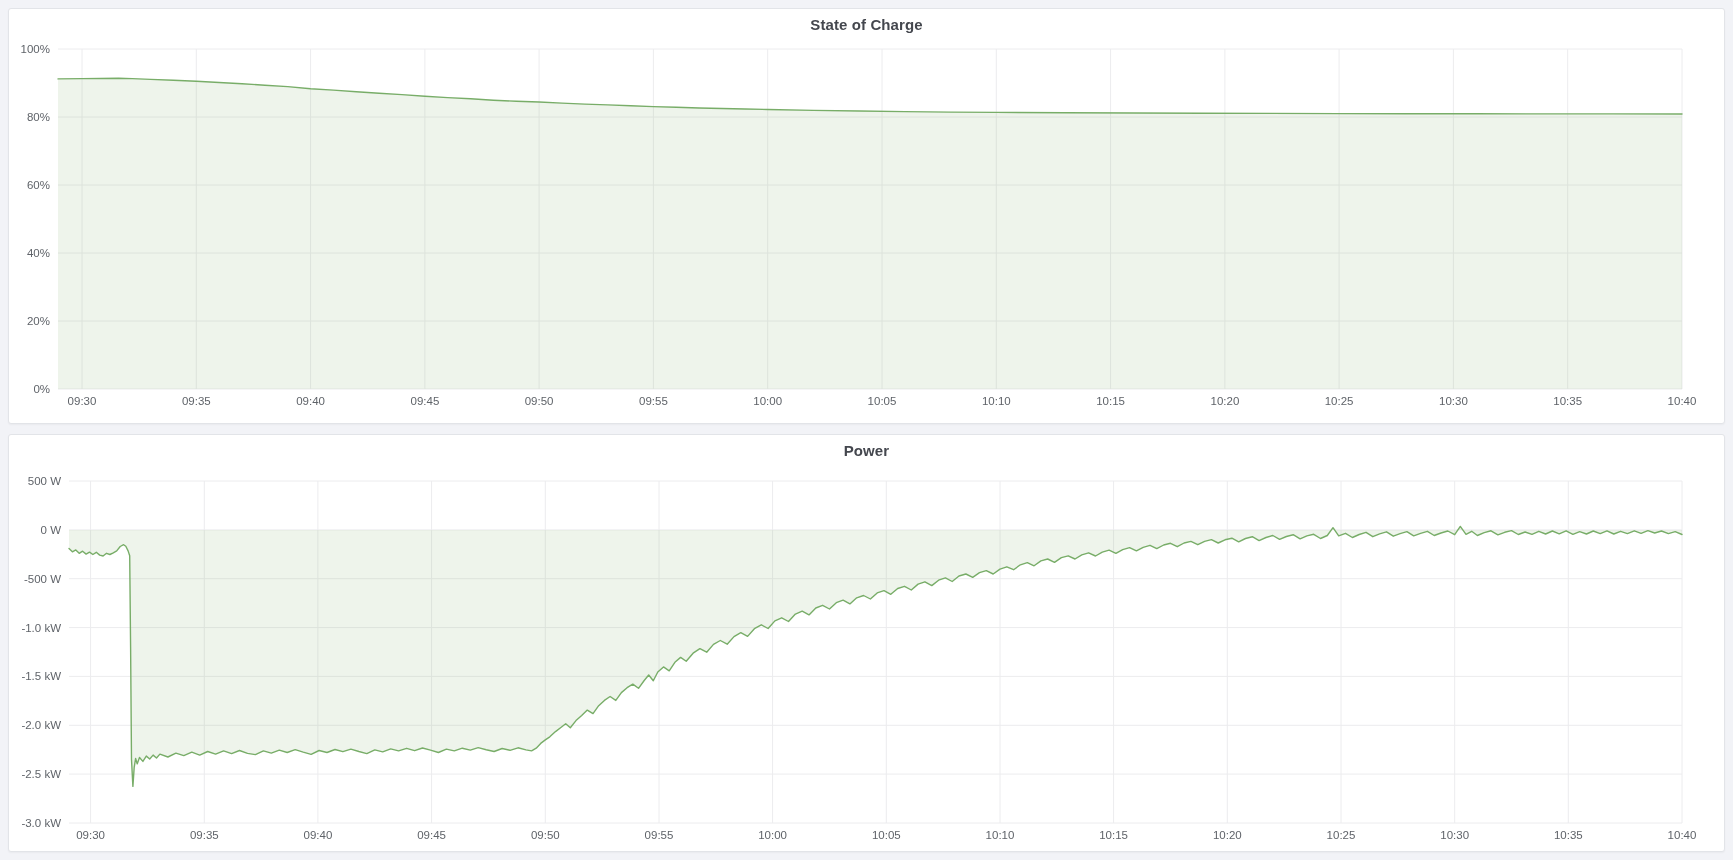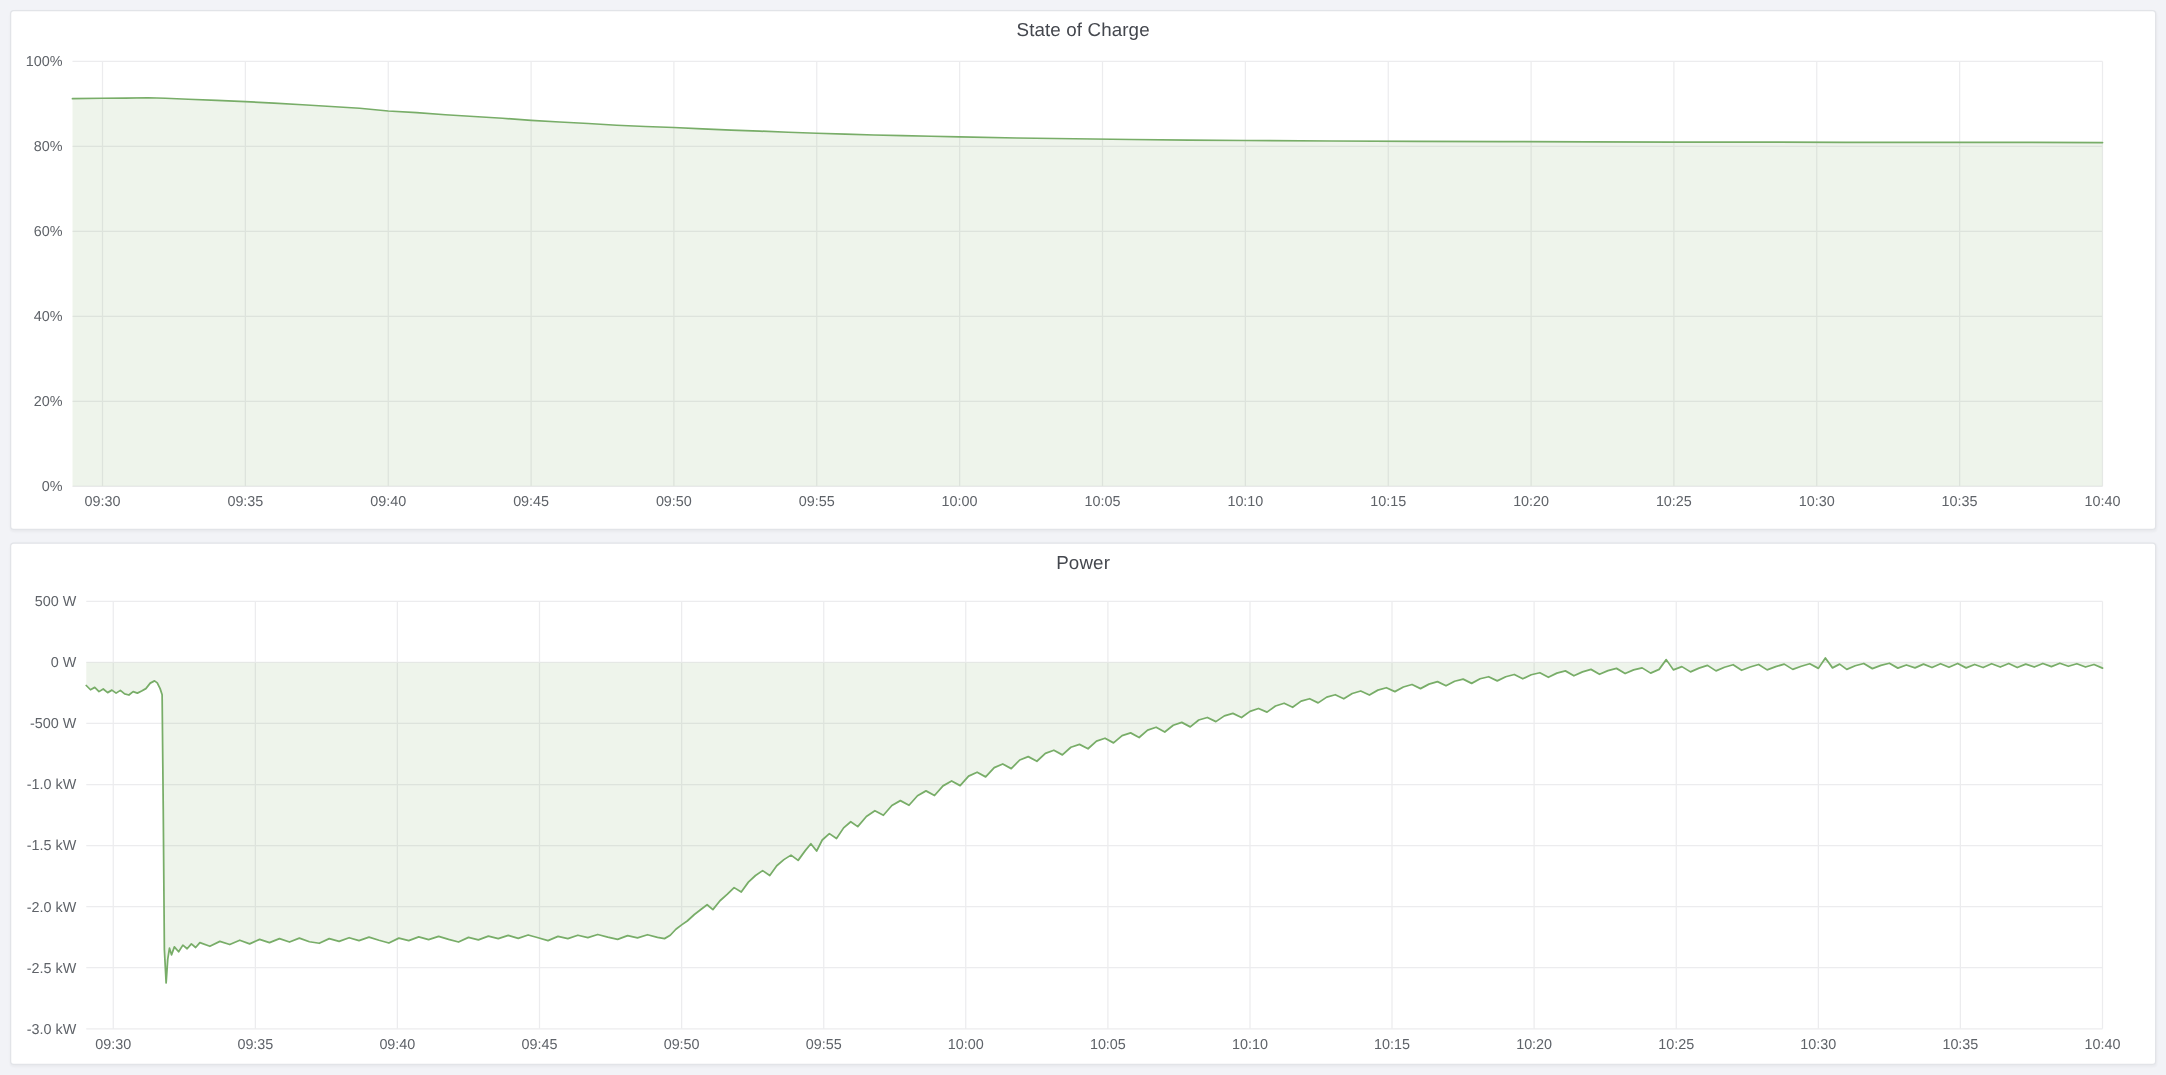--- a/index.html
+++ b/index.html
@@ -21,21 +21,21 @@
     border:1px solid #e2e4e8;
     border-radius:3px;
     box-shadow:0 1px 2px rgba(24,26,27,0.04);
   }
   .panel-soc{height:416px;}
   .panel-power{height:418px;}
   .panel-title{
     position:absolute;top:7px;left:0;right:0;
     text-align:center;
     font-size:15px;
-    font-weight:400;
+    font-weight:700;
     color:#44474e;
     letter-spacing:0.1px;
     z-index:2;
   }
   svg.chart{position:absolute;left:0;top:0;}
   .tick-label{
     font-family:"Liberation Sans", sans-serif;
     font-size:11.5px;
     fill:#5f6369;
   }

